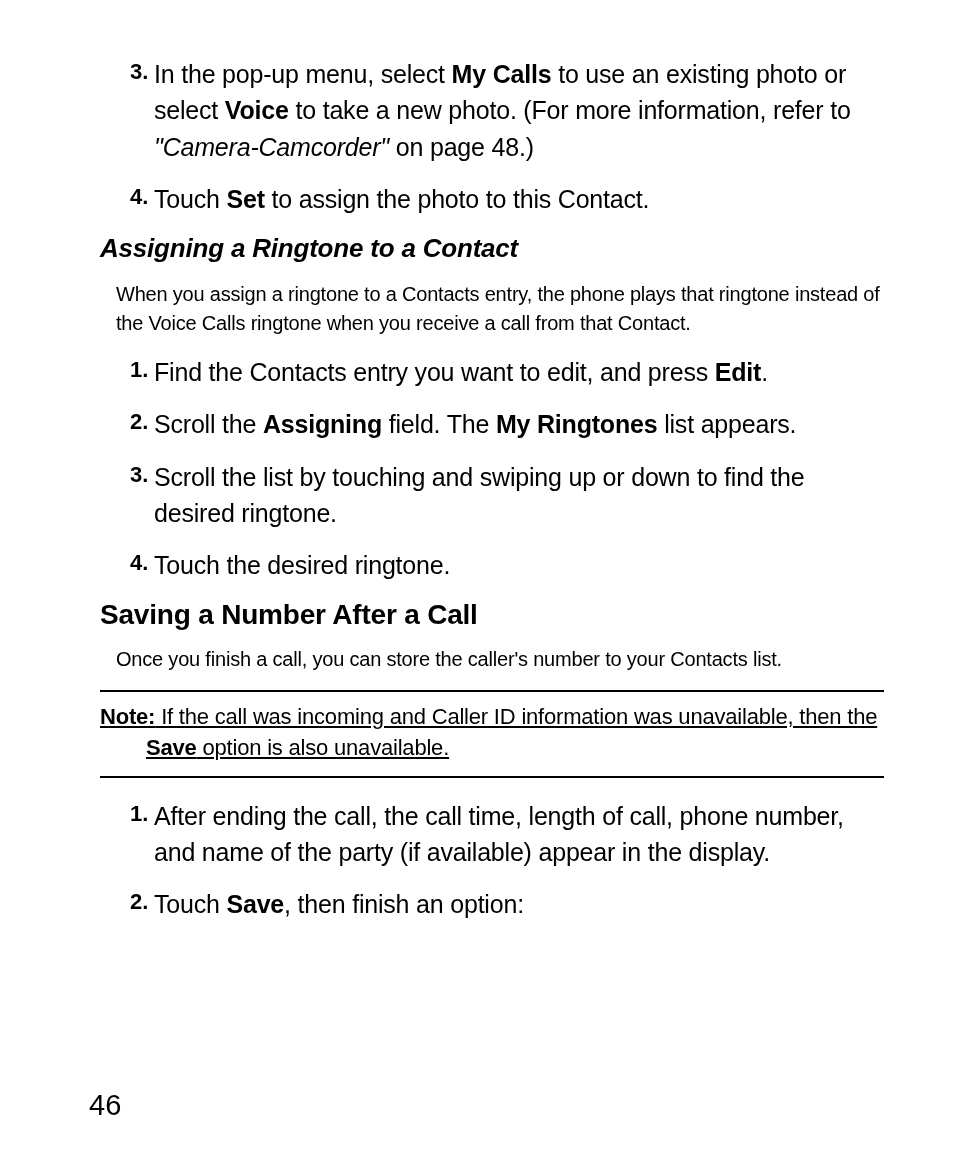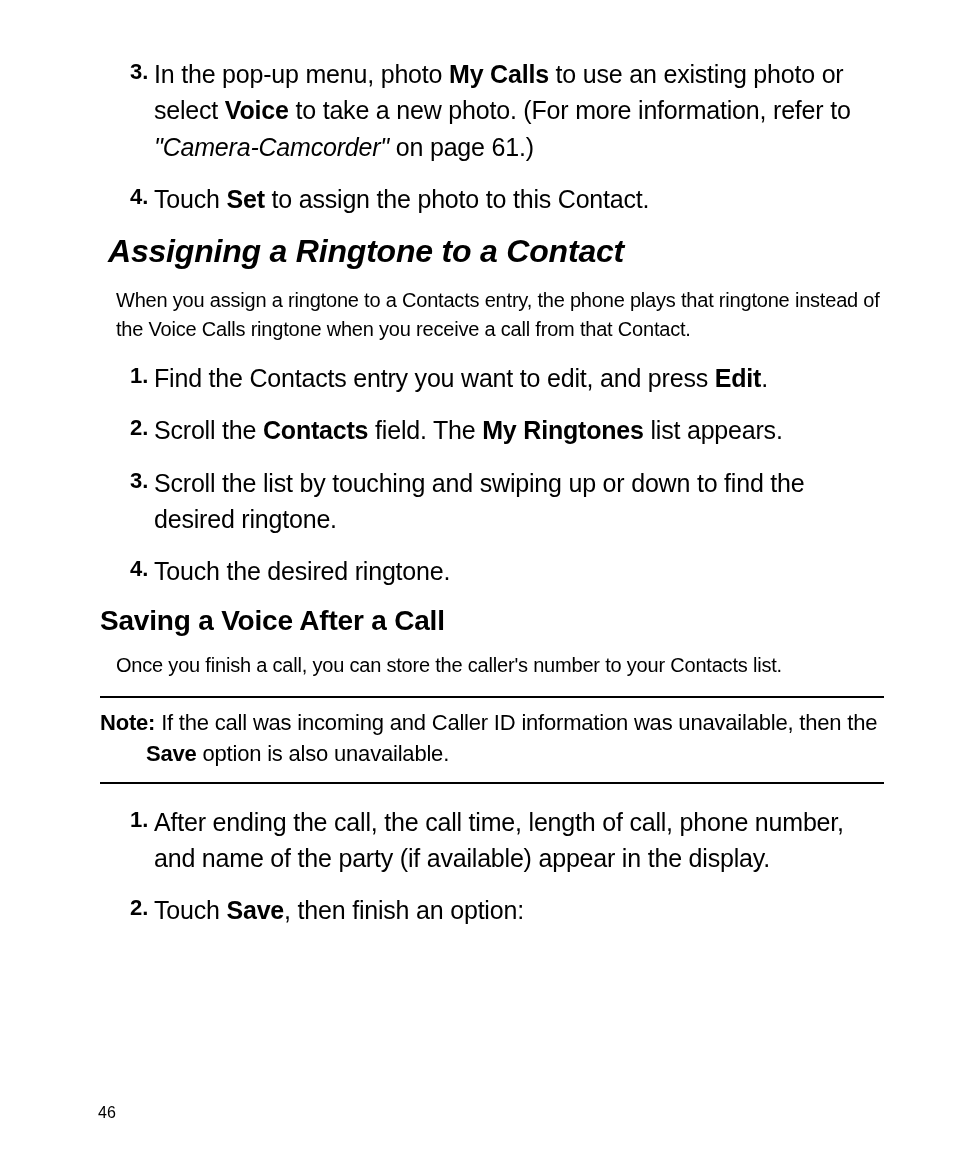--- a/index.html
+++ b/index.html
@@ -31,22 +31,22 @@
     .list-text {
       font-size: 25px;
       flex: 1;
       letter-spacing: -0.2px;
     }
     .b { font-weight: bold; }
     .i { font-style: italic; }
     .subtitle {
       font-weight: bold;
       font-style: italic;
-      font-size: 32px;
-      margin: 14px 0 16px 8px;
+      font-size: 26px;
+      margin: 14px 0 16px 0;
       letter-spacing: -0.2px;
     }
     .para {
       font-size: 20px;
       line-height: 1.45;
       margin: 0 0 16px 16px;
       letter-spacing: -0.2px;
     }
     .section-h {
       font-weight: 900;
@@ -59,35 +59,36 @@
       border-bottom: 2px solid #000;
       padding: 10px 0 12px 0;
       margin: 16px 0 20px 0;
     }
     .note-text {
       font-size: 22px;
       line-height: 1.4;
       padding-left: 46px;
       text-indent: -46px;
       letter-spacing: -0.2px;
+      text-decoration: underline;
     }
     .page-num {
       position: absolute;
       bottom: 50px;
-      left: 98px;
-      font-size: 16px;
+      left: 89px;
+      font-size: 29px;
     }
   </style>
 </head>
 <body>
 
 <div class="list-item">
   <div class="list-num">3.</div>
   <div class="list-text">
-    <span>In the pop-up menu, photo </span><span class="b">My Calls</span><span> to use an existing photo or select </span><span class="b">Voice</span><span> to take a new photo. (For more information, refer to </span><span class="i">"Camera-Camcorder"</span><span>  on page 61.)</span>
+    <span>In the pop-up menu, select </span><span class="b">My Calls</span><span> to use an existing photo or select </span><span class="b">Voice</span><span> to take a new photo. (For more information, refer to </span><span class="i">"Camera-Camcorder"</span><span>  on page 48.)</span>
   </div>
 </div>
 <div class="list-item">
   <div class="list-num">4.</div>
   <div class="list-text">
     <span>Touch </span><span class="b">Set</span><span> to assign the photo to this Contact.</span>
   </div>
 </div>
 
 <div class="subtitle">Assigning a Ringtone to a Contact</div>
@@ -96,33 +97,33 @@
 
 <div class="list-item">
   <div class="list-num">1.</div>
   <div class="list-text">
     <span>Find the Contacts entry you want to edit, and press </span><span class="b">Edit</span><span>.</span>
   </div>
 </div>
 <div class="list-item">
   <div class="list-num">2.</div>
   <div class="list-text">
-    <span>Scroll the </span><span class="b">Contacts</span><span> field. The </span><span class="b">My Ringtones</span><span> list appears.</span>
+    <span>Scroll the </span><span class="b">Assigning</span><span> field. The </span><span class="b">My Ringtones</span><span> list appears.</span>
   </div>
 </div>
 <div class="list-item">
   <div class="list-num">3.</div>
   <div class="list-text">Scroll the list by touching and swiping up or down to find the desired ringtone.</div>
 </div>
 <div class="list-item">
   <div class="list-num">4.</div>
   <div class="list-text">Touch the desired ringtone.</div>
 </div>
 
-<div class="section-h">Saving a Voice After a Call</div>
+<div class="section-h">Saving a Number After a Call</div>
 
 <div class="para">Once you finish a call, you can store the caller's number to your Contacts list.</div>
 
 <div class="note-block">
   <div class="note-text">
     <span class="b">Note:</span><span> If the call was incoming and Caller ID information was unavailable, then the </span><span class="b">Save</span><span> option is also unavailable.</span>
   </div>
 </div>
 
 <div class="list-item">

